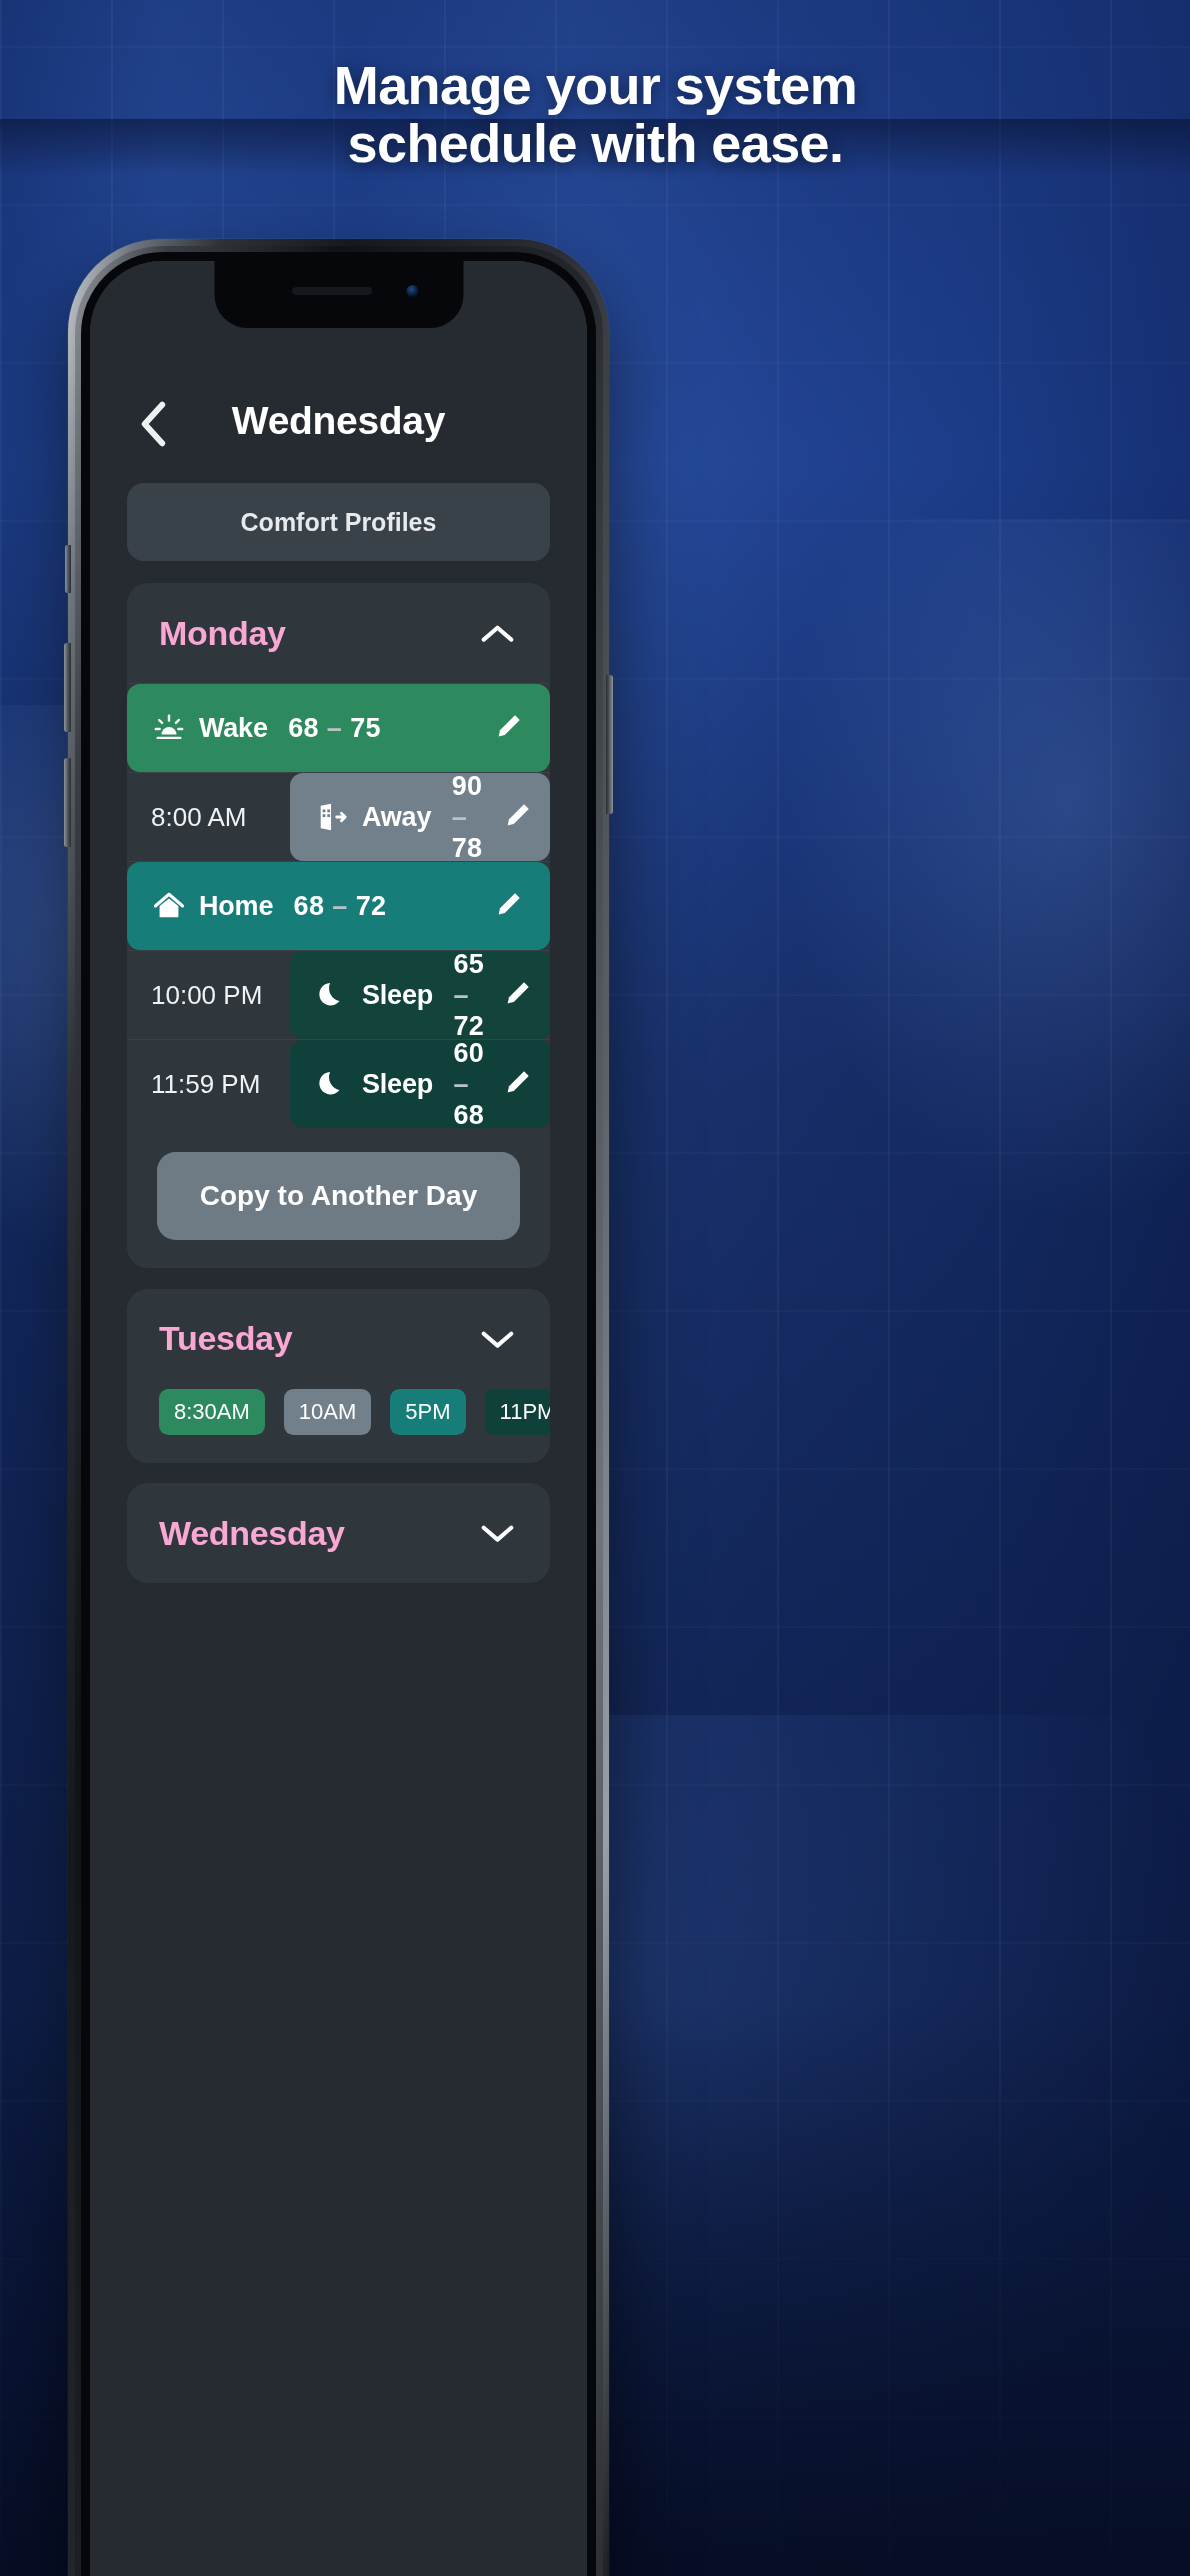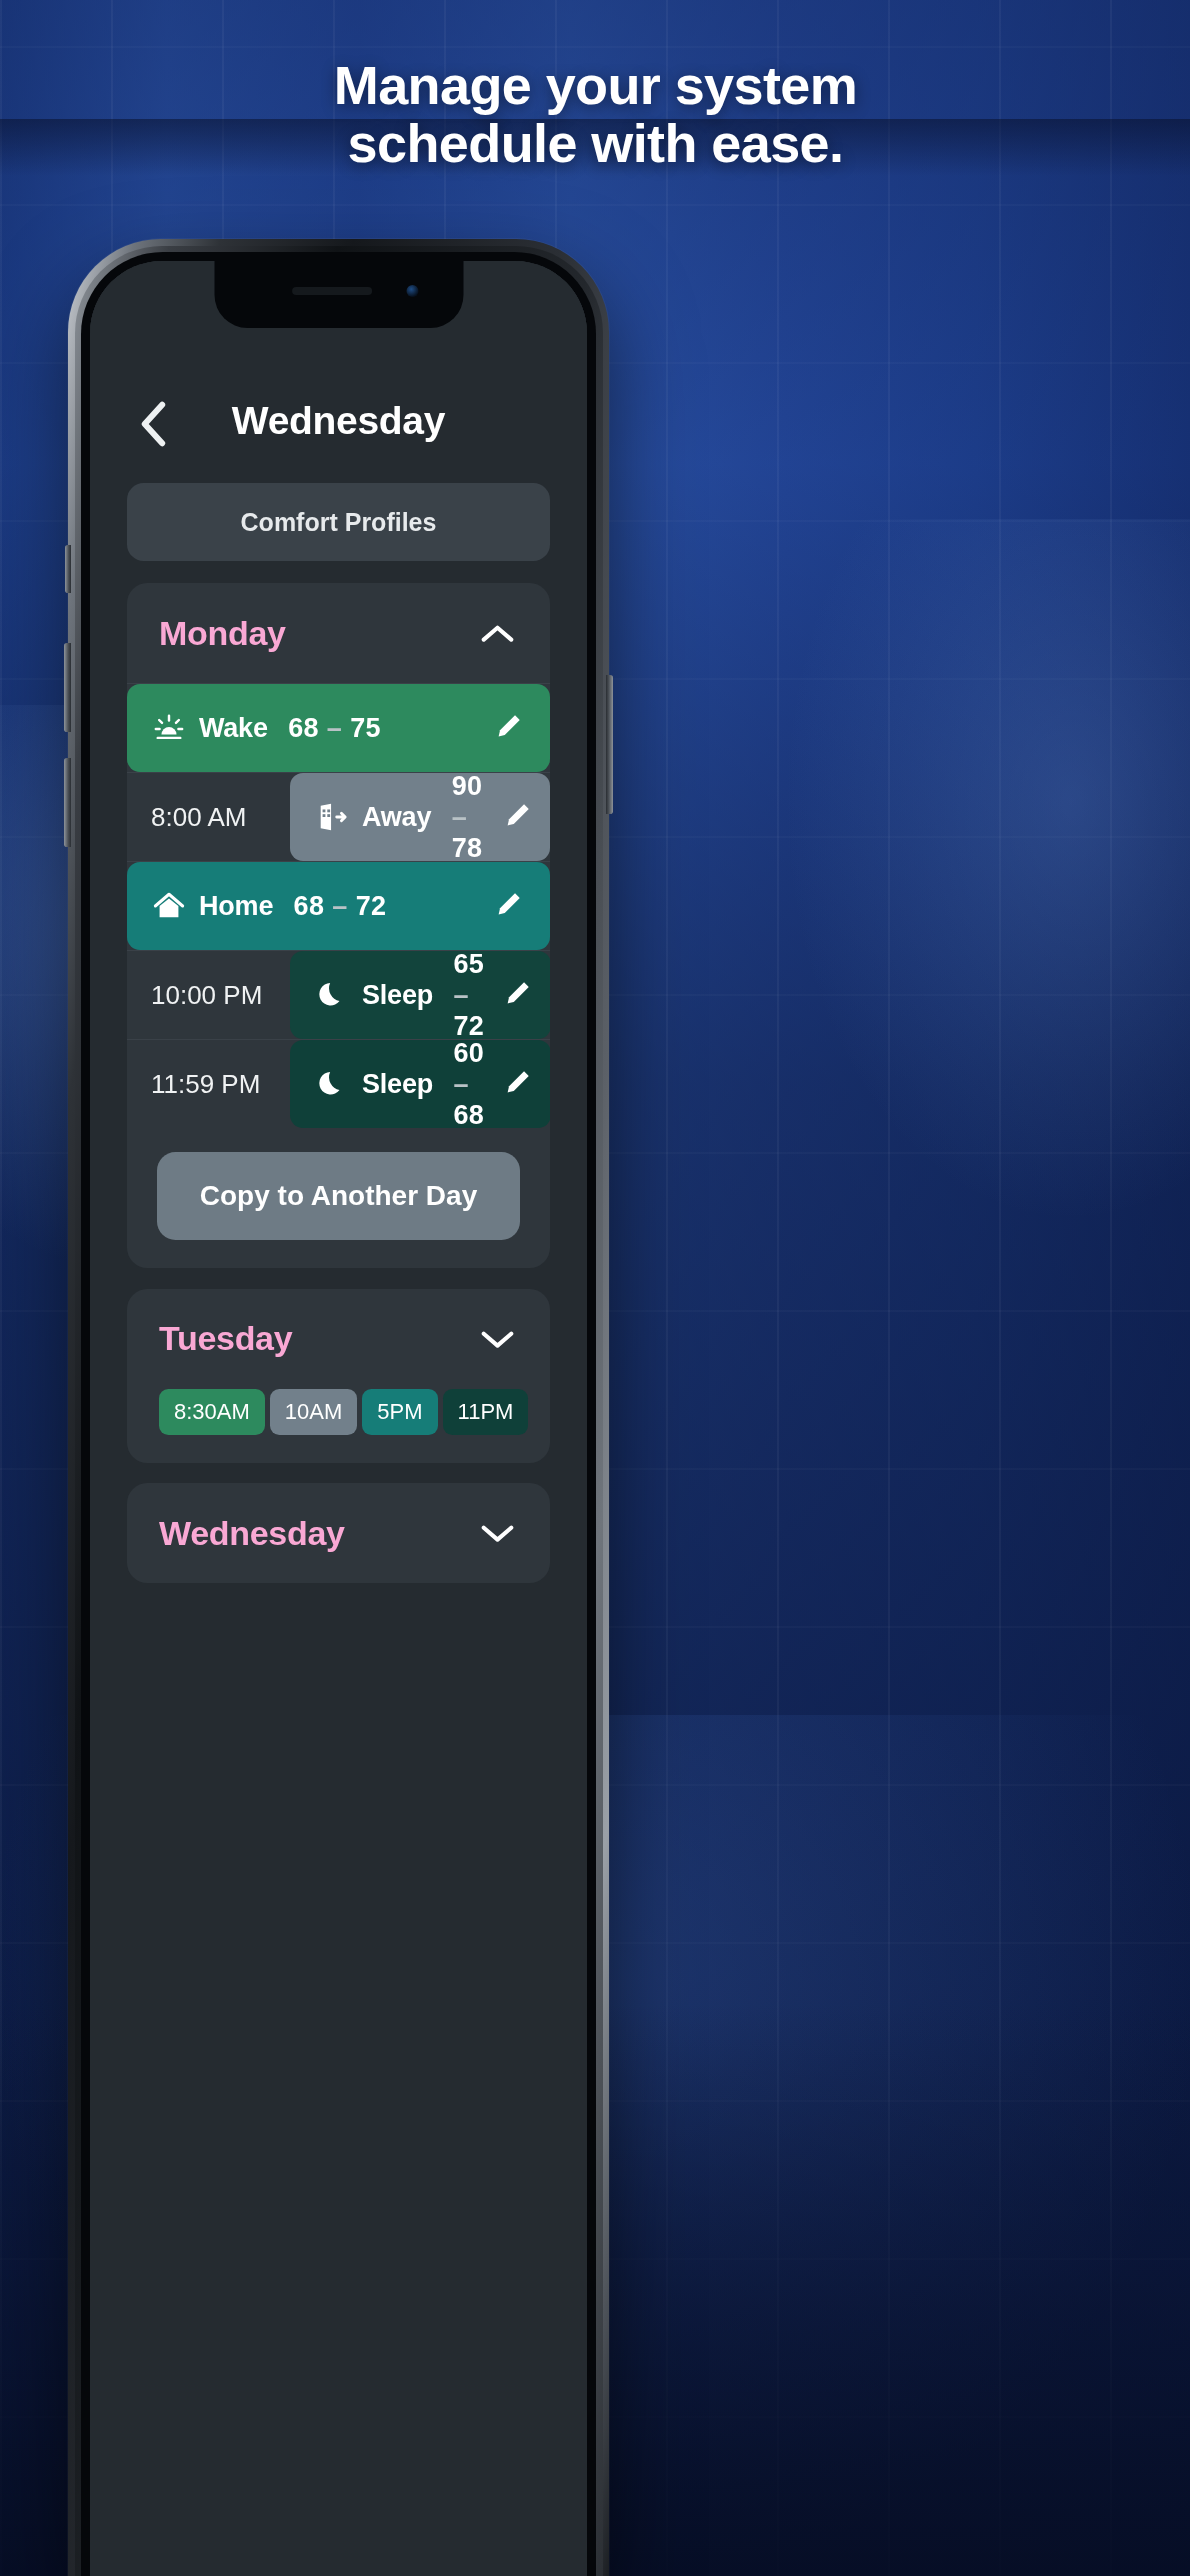--- a/index.html
+++ b/index.html
@@ -194,21 +194,21 @@
   .row-edit { margin-left:auto; width:48px; height:48px; display:flex; align-items:center; justify-content:center; }
 
   .copy-wrap { padding:24px 30px 28px; }
   .copy-btn {
     height:88px; border-radius:18.5px;
     background:#6e7b85;
     display:flex; align-items:center; justify-content:center;
     color:#ffffff; font-size:28px; font-weight:bold;
   }
 
-  .chips { display:flex; gap:5px; padding:0 32px 28px;align-items:flex-end; }
+  .chips { display:flex; gap:19px; padding:0 32px 28px;align-items:flex-end; }
   .chip {
     height:46px; border-radius:9.3px;
     display:flex; align-items:center;
     padding:0 15px;
     color:#ffffff; font-size:22px; font-weight:normal;
   }
 </style>
 </head>
 <body>
 

